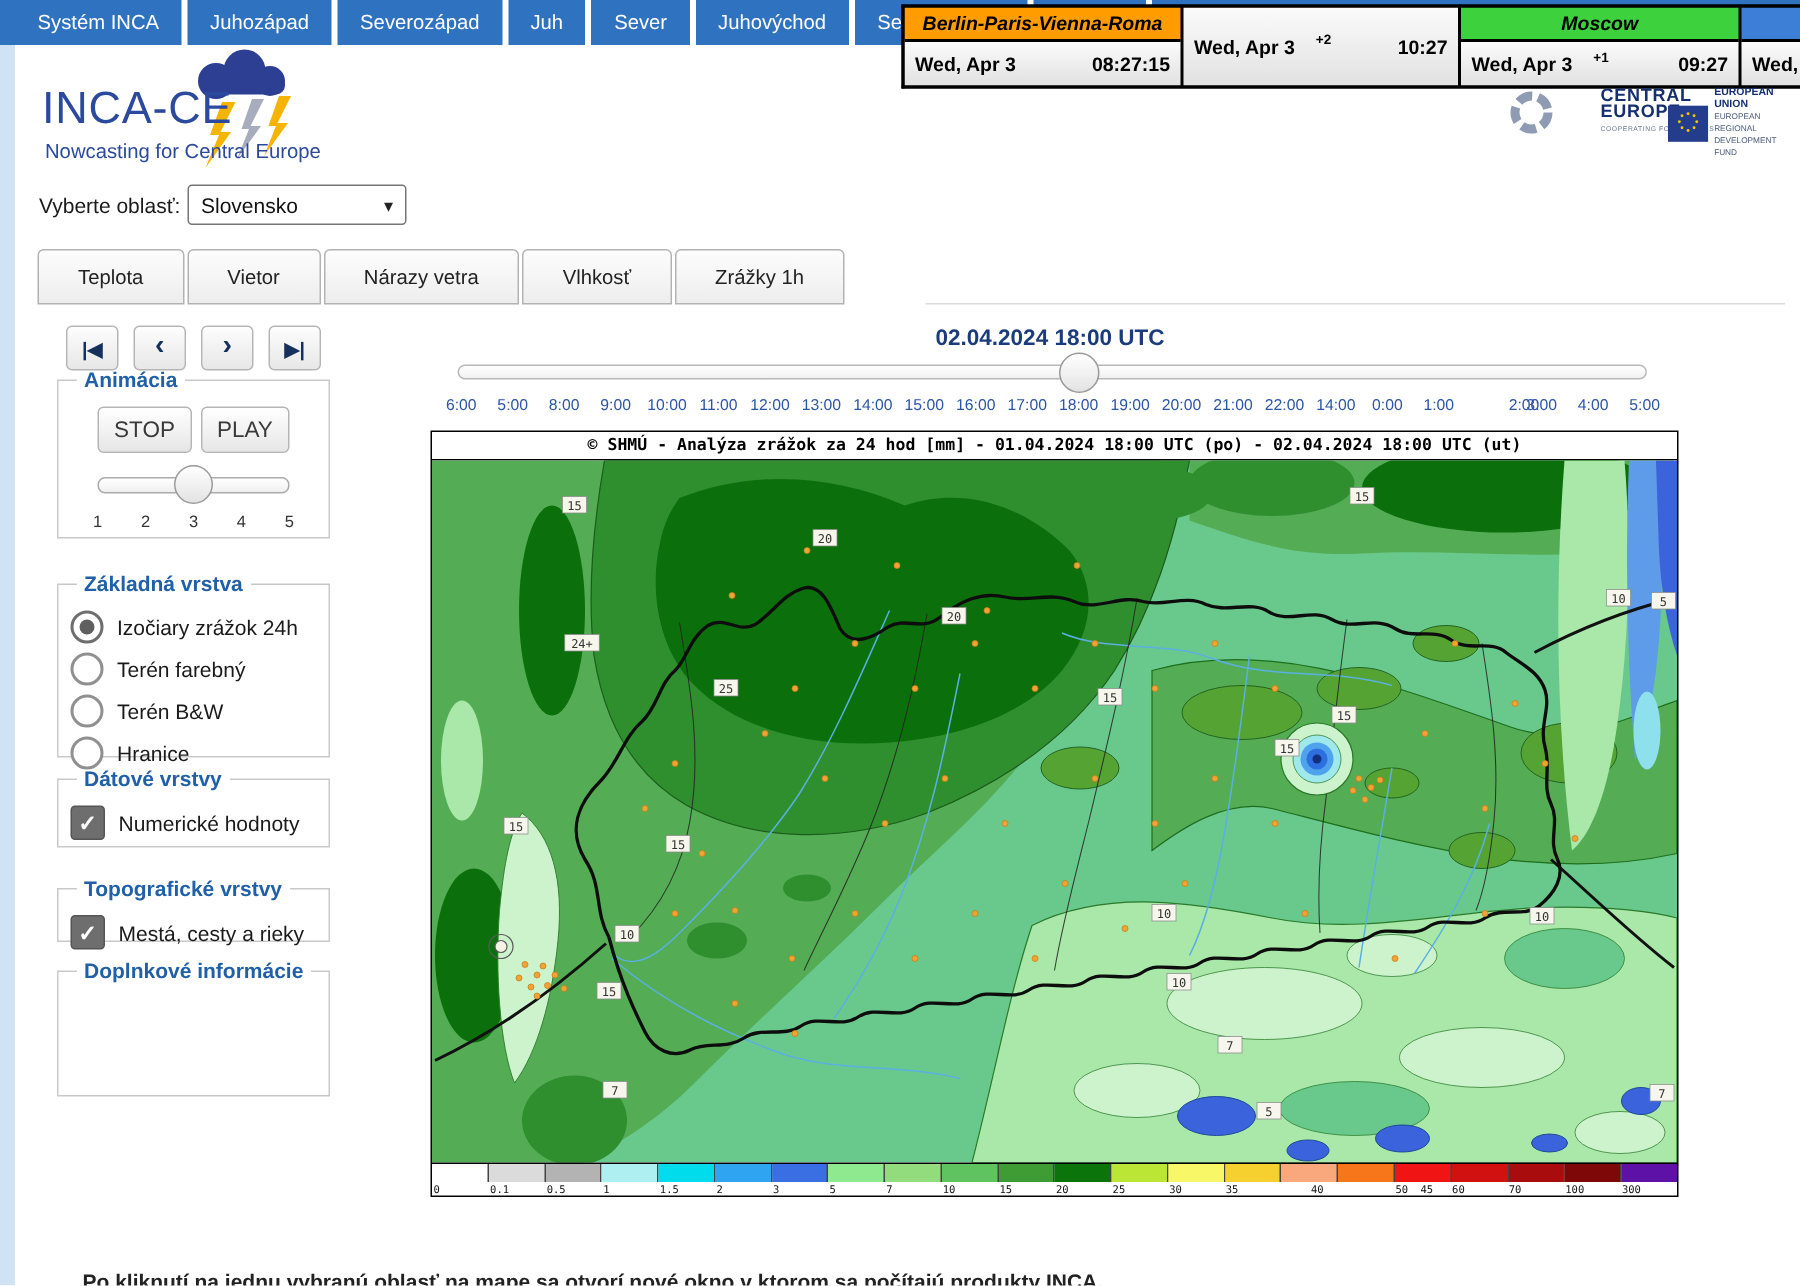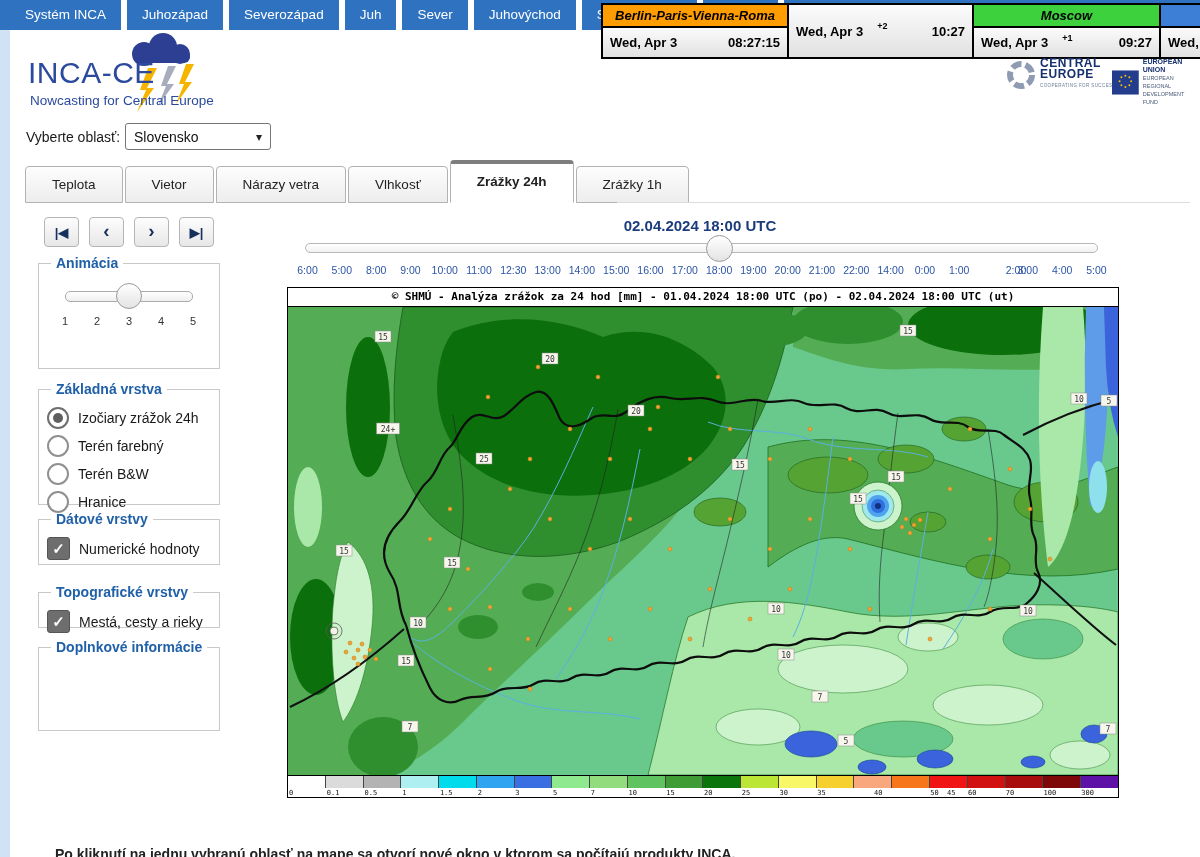--- a/index.html
+++ b/index.html
@@ -5,41 +5,41 @@
   html,body{margin:0;padding:0;}
   body{width:1200px;height:857px;overflow:hidden;background:#fff;
        font-family:"Liberation Sans",sans-serif;}
   .page{position:relative;width:1200px;height:857px;background:#fff;overflow:hidden;}
   .left-strip{position:absolute;left:0;top:30px;width:10px;height:827px;background:#cfe3f5;}
 
   
   .topnav{position:absolute;left:0;top:0;width:1200px;height:30px;background:#2f72c0;
           display:flex;padding-left:10px;box-sizing:border-box;}
   .nav-item{color:#fff;font-size:13.5px;line-height:30px;padding:0 15px;
-            border-right:6px solid #ffffff;white-space:nowrap;cursor:pointer;}
+            border-right:4px solid #ffffff;white-space:nowrap;cursor:pointer;}
 
   
   .clocks{position:absolute;left:601px;top:3px;width:599px;height:52px;border:2px solid #000;
           border-right:none;display:flex;overflow:hidden;background:#000;}
   .clock-col{display:flex;flex-direction:column;border-right:2px solid #000;flex:none;}
   .clock-head{height:21px;display:flex;align-items:center;justify-content:center;
               font-style:italic;font-weight:bold;font-size:13px;color:#000;border-bottom:2px solid #000;}
   .clock-time{flex:1;background:linear-gradient(#fbfbfb,#e1e1e1);display:flex;align-items:center;
               padding:0 7px;font-weight:bold;font-size:13px;color:#000;}
   .cdate{flex:none;}
   .coff{font-size:9px;position:relative;top:-5px;margin-left:14px;font-weight:bold;}
   .ctime{margin-left:auto;}
 
   
   .logo-title{position:absolute;left:28px;top:56px;font-size:30px;color:#2b4a9e;letter-spacing:0.5px;}
   .logo-sub{position:absolute;left:30px;top:93px;font-size:13.5px;color:#2b4a9e;}
   .logo-art{position:absolute;left:118px;top:32px;}
 
   
-  .ce-logo{position:absolute;left:1006px;top:58px;display:flex;align-items:center;}
+  .ce-logo{position:absolute;left:1006px;top:58px;display:flex;align-items:center;gap:27px;}
   .ce-text{margin-left:4px;line-height:11px;}
   .ce-l1,.ce-l2{font-size:12px;font-weight:bold;color:#16306e;letter-spacing:0.5px;}
   .ce-tag{font-size:4.5px;color:#6b7a99;letter-spacing:0.4px;}
   .eu-logo{position:absolute;left:1112px;top:58px;display:flex;align-items:center;}
   .eu-text{margin-left:4px;line-height:8px;}
   .eu-l1{font-size:7px;font-weight:bold;color:#16306e;}
   .eu-l2,.eu-l3{font-size:5.5px;color:#4a5a7a;}
 
   
   .region-label{position:absolute;left:26px;top:129px;font-size:14px;color:#1a1a1a;}
@@ -59,21 +59,21 @@
 
   
   .stepbtns{position:absolute;left:44px;top:217px;display:flex;gap:10px;}
   .step-btn{width:35px;height:30px;border:1px solid #b5b5b5;border-radius:4px;
             background:linear-gradient(#fdfdfd,#e7e7e7);color:#16305e;font-weight:bold;
             font-size:13px;display:flex;align-items:center;justify-content:center;cursor:pointer;}
   .step-btn.chev{font-size:19px;padding-bottom:3px;}
   fieldset.box{position:absolute;left:38px;width:182px;box-sizing:border-box;margin:0;
                border:1px solid #c9c9c9;border-radius:0;background:#fff;padding:4px 8px 8px 8px;}
   fieldset.box legend{color:#2060a8;font-weight:bold;font-size:14px;padding:0 5px;margin-left:4px;}
-  #fs-anim{top:255px;height:114px;}
+  #fs-anim{top:245px;height:114px;}
   #fs-base{top:381px;height:124px;}
   #fs-data{top:511px;height:54px;}
   #fs-topo{top:584px;height:44px;}
   #fs-info{top:639px;height:92px;}
   .btnrow{display:flex;justify-content:center;gap:6px;margin-top:6px;}
   .ctl-btn{border:1px solid #b5b5b5;border-radius:4px;background:linear-gradient(#fff,#e6e6e6);
            font-size:15px;color:#3a3a3a;padding:6px 10px;cursor:pointer;font-family:inherit;}
   .anim-track{position:relative;width:126px;height:9px;margin:16px auto 0 auto;border:1px solid #ababab;
               border-radius:5px;background:linear-gradient(#fff,#efefef);}
   .anim-handle{position:absolute;width:26px;height:26px;border-radius:50%;top:-9px;left:50px;
@@ -215,34 +215,37 @@
   <div class="select">
     <span>Slovensko</span>
     <span class="caret">▾</span>
   </div>
 
   <div class="tabs" id="tabs">
       <div class="tab">Teplota</div>
       <div class="tab">Vietor</div>
       <div class="tab">Nárazy vetra</div>
       <div class="tab">Vlhkosť</div>
-      <div class="tab active">Zrážky 24h</div>
       <div class="tab">Zrážky 1h</div>
     </div>
   <div class="tabs-baseline"></div>
 
   <div class="stepbtns" id="stepbtns">
       <button class="step-btn">|◀</button>
       <button class="step-btn chev">‹</button>
       <button class="step-btn chev">›</button>
       <button class="step-btn">▶|</button>
     </div>
 
   <fieldset class="box" id="fs-anim">
     <legend>Animácia</legend>
+    <div class="btnrow">
+      <button class="ctl-btn">STOP</button>
+      <button class="ctl-btn">PLAY</button>
+    </div>
     <div class="anim-track">
       <div class="anim-handle"></div>
     </div>
     <div class="speedlabels" id="speedlabels">
         <span>1</span>
         <span>2</span>
         <span>3</span>
         <span>4</span>
         <span>5</span>
       </div>
@@ -297,21 +300,21 @@
   <div class="tl-current">02.04.2024 18:00 UTC</div>
   <div class="tl-track"></div>
   <div class="tl-handle" id="tl-handle" style="left: 705.6px;"></div>
   <div id="tl-ticks">
       <span class="tl-tick" style="left: 307.5px;">6:00</span>
       <span class="tl-tick" style="left: 341.8px;">5:00</span>
       <span class="tl-tick" style="left: 376.1px;">8:00</span>
       <span class="tl-tick" style="left: 410.4px;">9:00</span>
       <span class="tl-tick" style="left: 444.7px;">10:00</span>
       <span class="tl-tick" style="left: 479px;">11:00</span>
-      <span class="tl-tick" style="left: 513.3px;">12:30</span>
+      <span class="tl-tick" style="left: 513.3px;">12:00</span>
       <span class="tl-tick" style="left: 547.6px;">13:00</span>
       <span class="tl-tick" style="left: 581.9px;">14:00</span>
       <span class="tl-tick" style="left: 616.2px;">15:00</span>
       <span class="tl-tick" style="left: 650.5px;">16:00</span>
       <span class="tl-tick" style="left: 684.8px;">17:00</span>
       <span class="tl-tick" style="left: 719.1px;">18:00</span>
       <span class="tl-tick" style="left: 753.4px;">19:00</span>
       <span class="tl-tick" style="left: 787.7px;">20:00</span>
       <span class="tl-tick" style="left: 822px;">21:00</span>
       <span class="tl-tick" style="left: 856.3px;">22:00</span>

